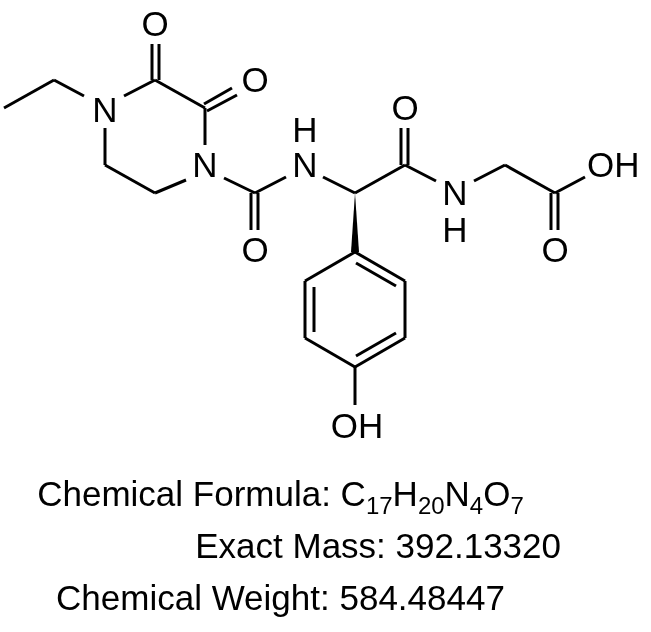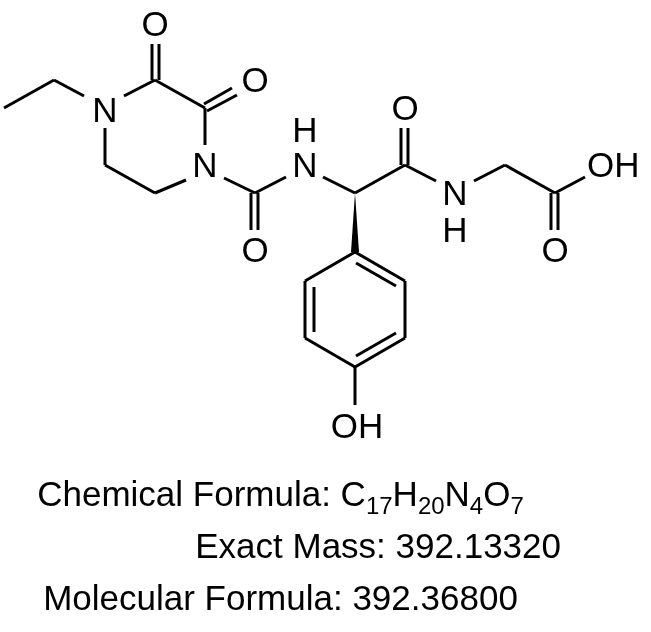--- a/index.html
+++ b/index.html
@@ -87,13 +87,13 @@
   <text class="atom" x="455" y="242" text-anchor="middle">H</text>
   <text class="atom" x="587" y="177" text-anchor="start">OH</text>
   <text class="atom" x="555" y="262" text-anchor="middle">O</text>
   <text class="atom" x="357" y="438" text-anchor="middle">OH</text>
 </svg>
 
 <div id="formula-line" class="caption"><span>Chemical Formula: </span><span>C</span><sub>17</sub><span>H</span><sub>20</sub><span>N</span><sub>4</sub><span>O</span><sub>7</sub></div>
 
 <div id="mass-line" class="caption"><span>Exact Mass: </span><span>392.13320</span></div>
 
-<div id="mw-line" class="caption"><span>Molecular Formula: </span><span>392.36800</span></div>
+<div id="mw-line" class="caption"><span>Chemical Weight: </span><span>584.48447</span></div>
 
 </body></html>

